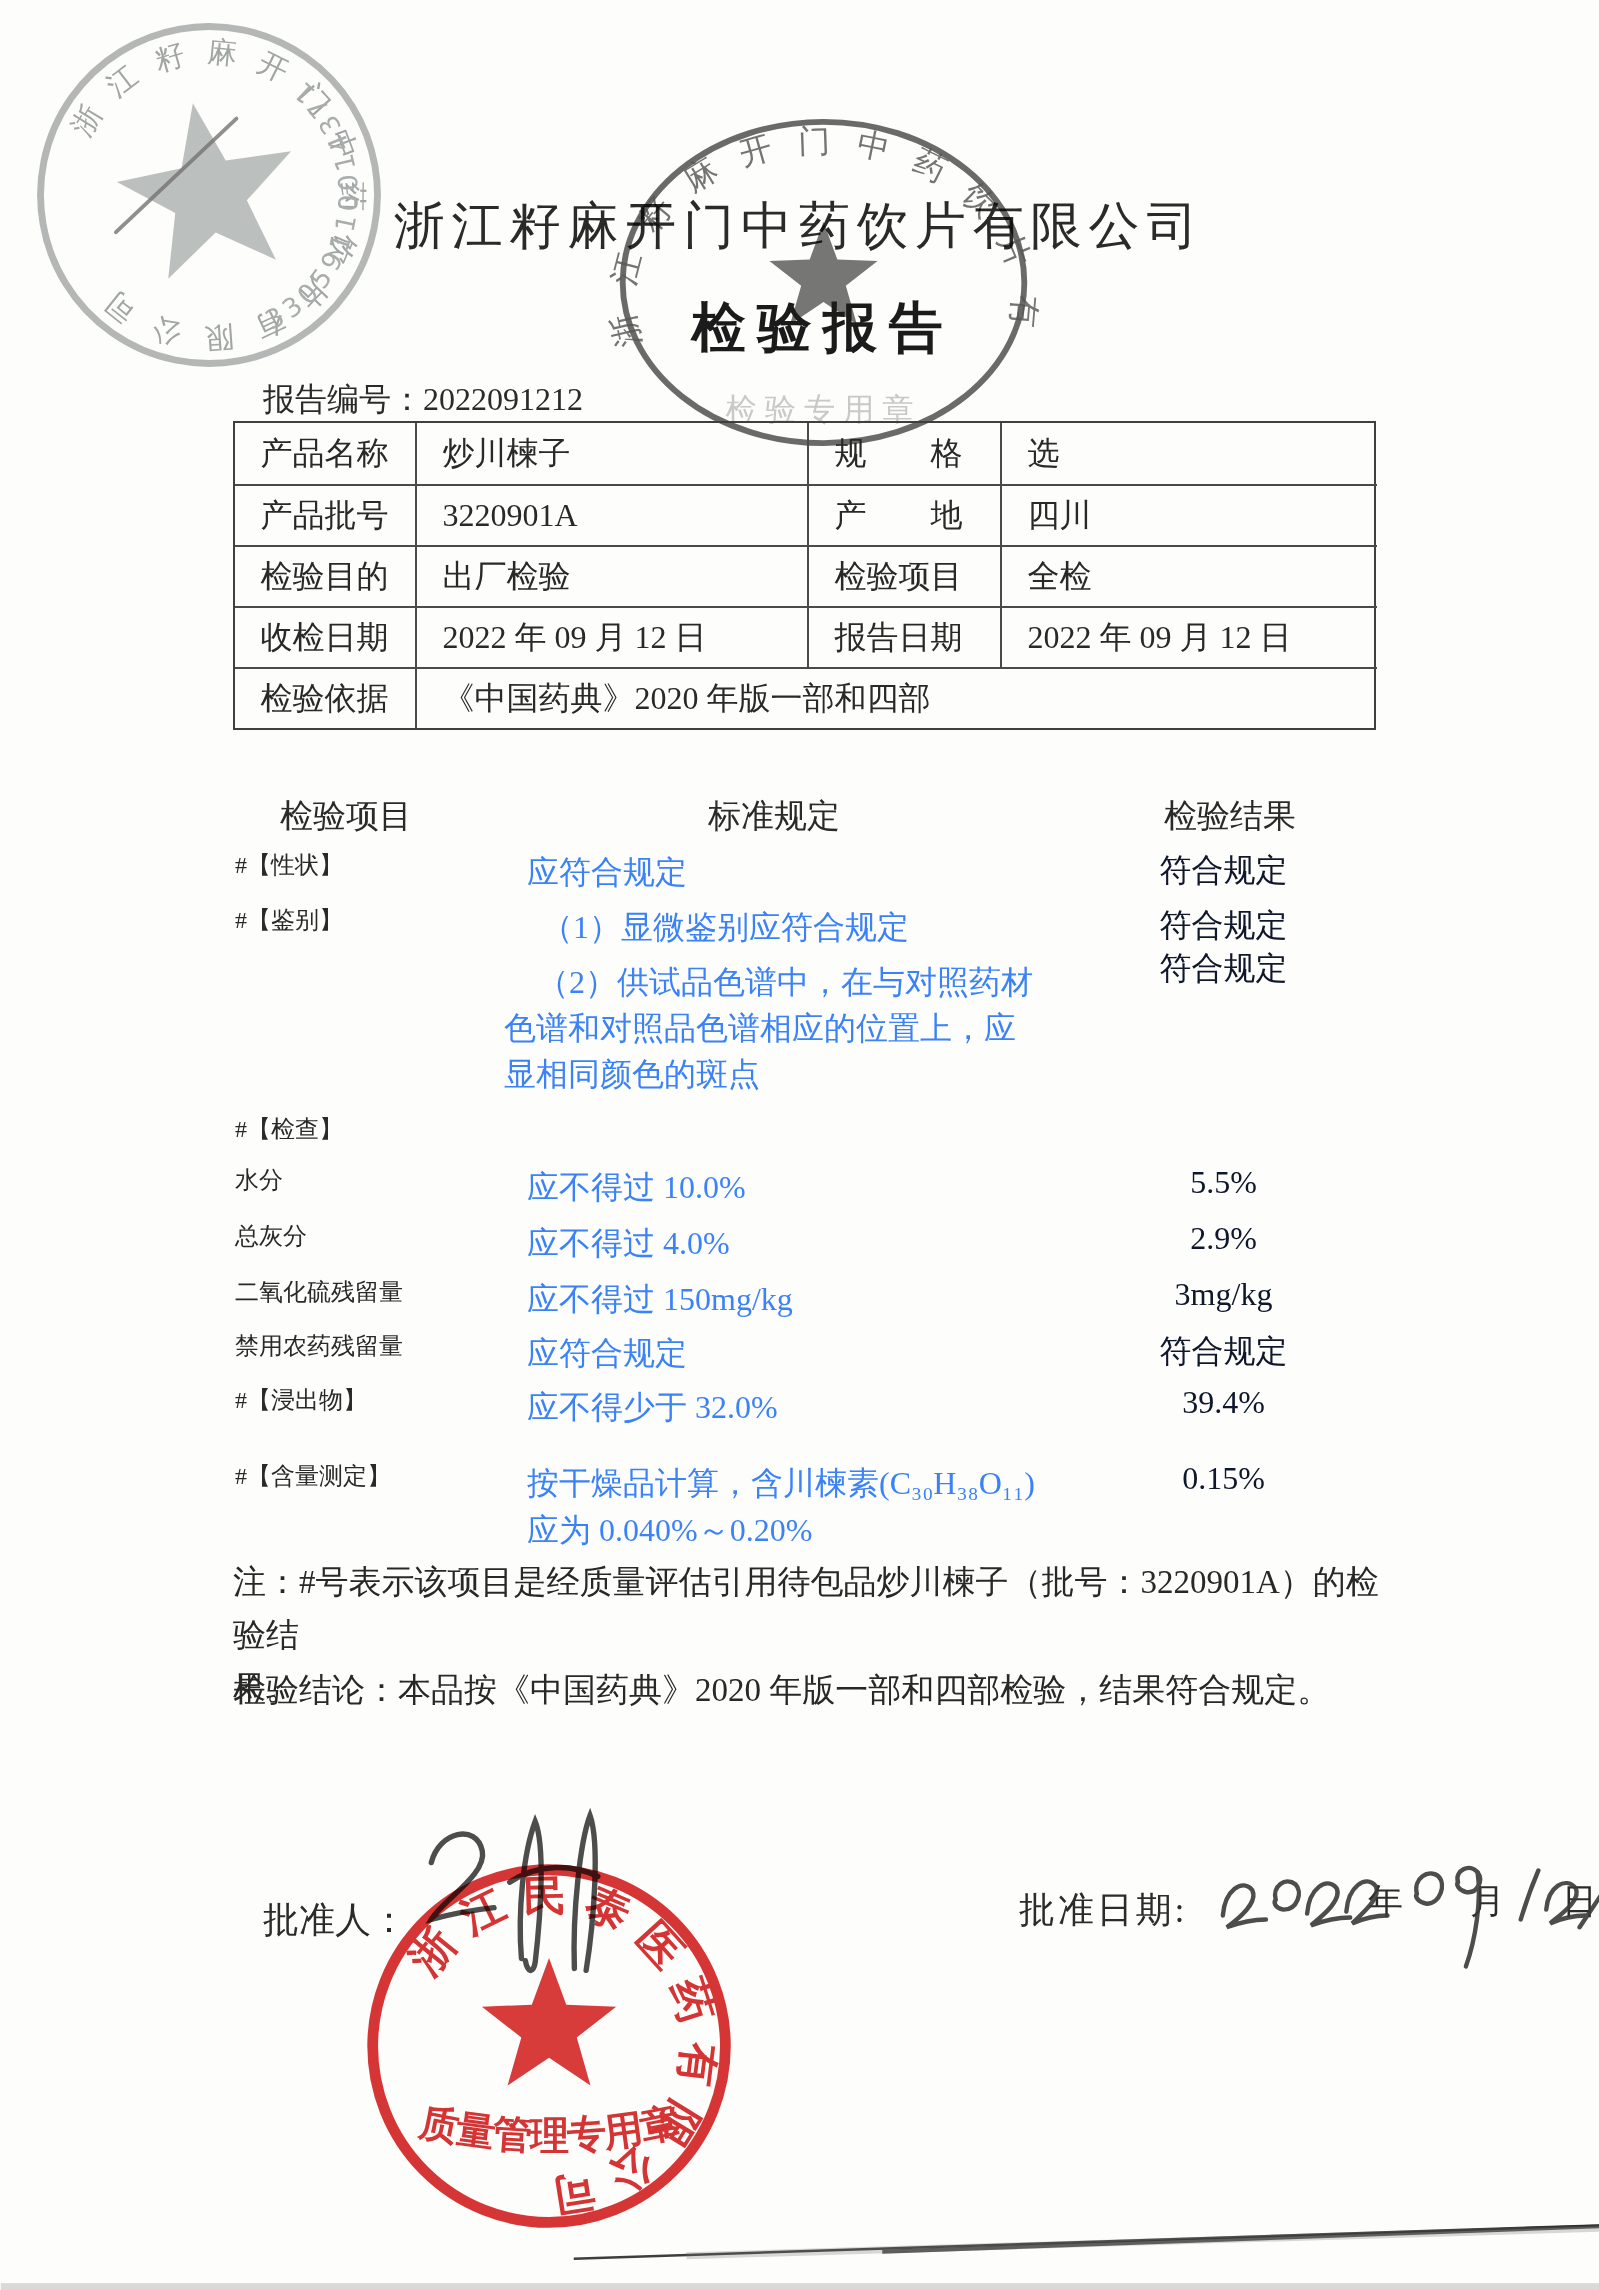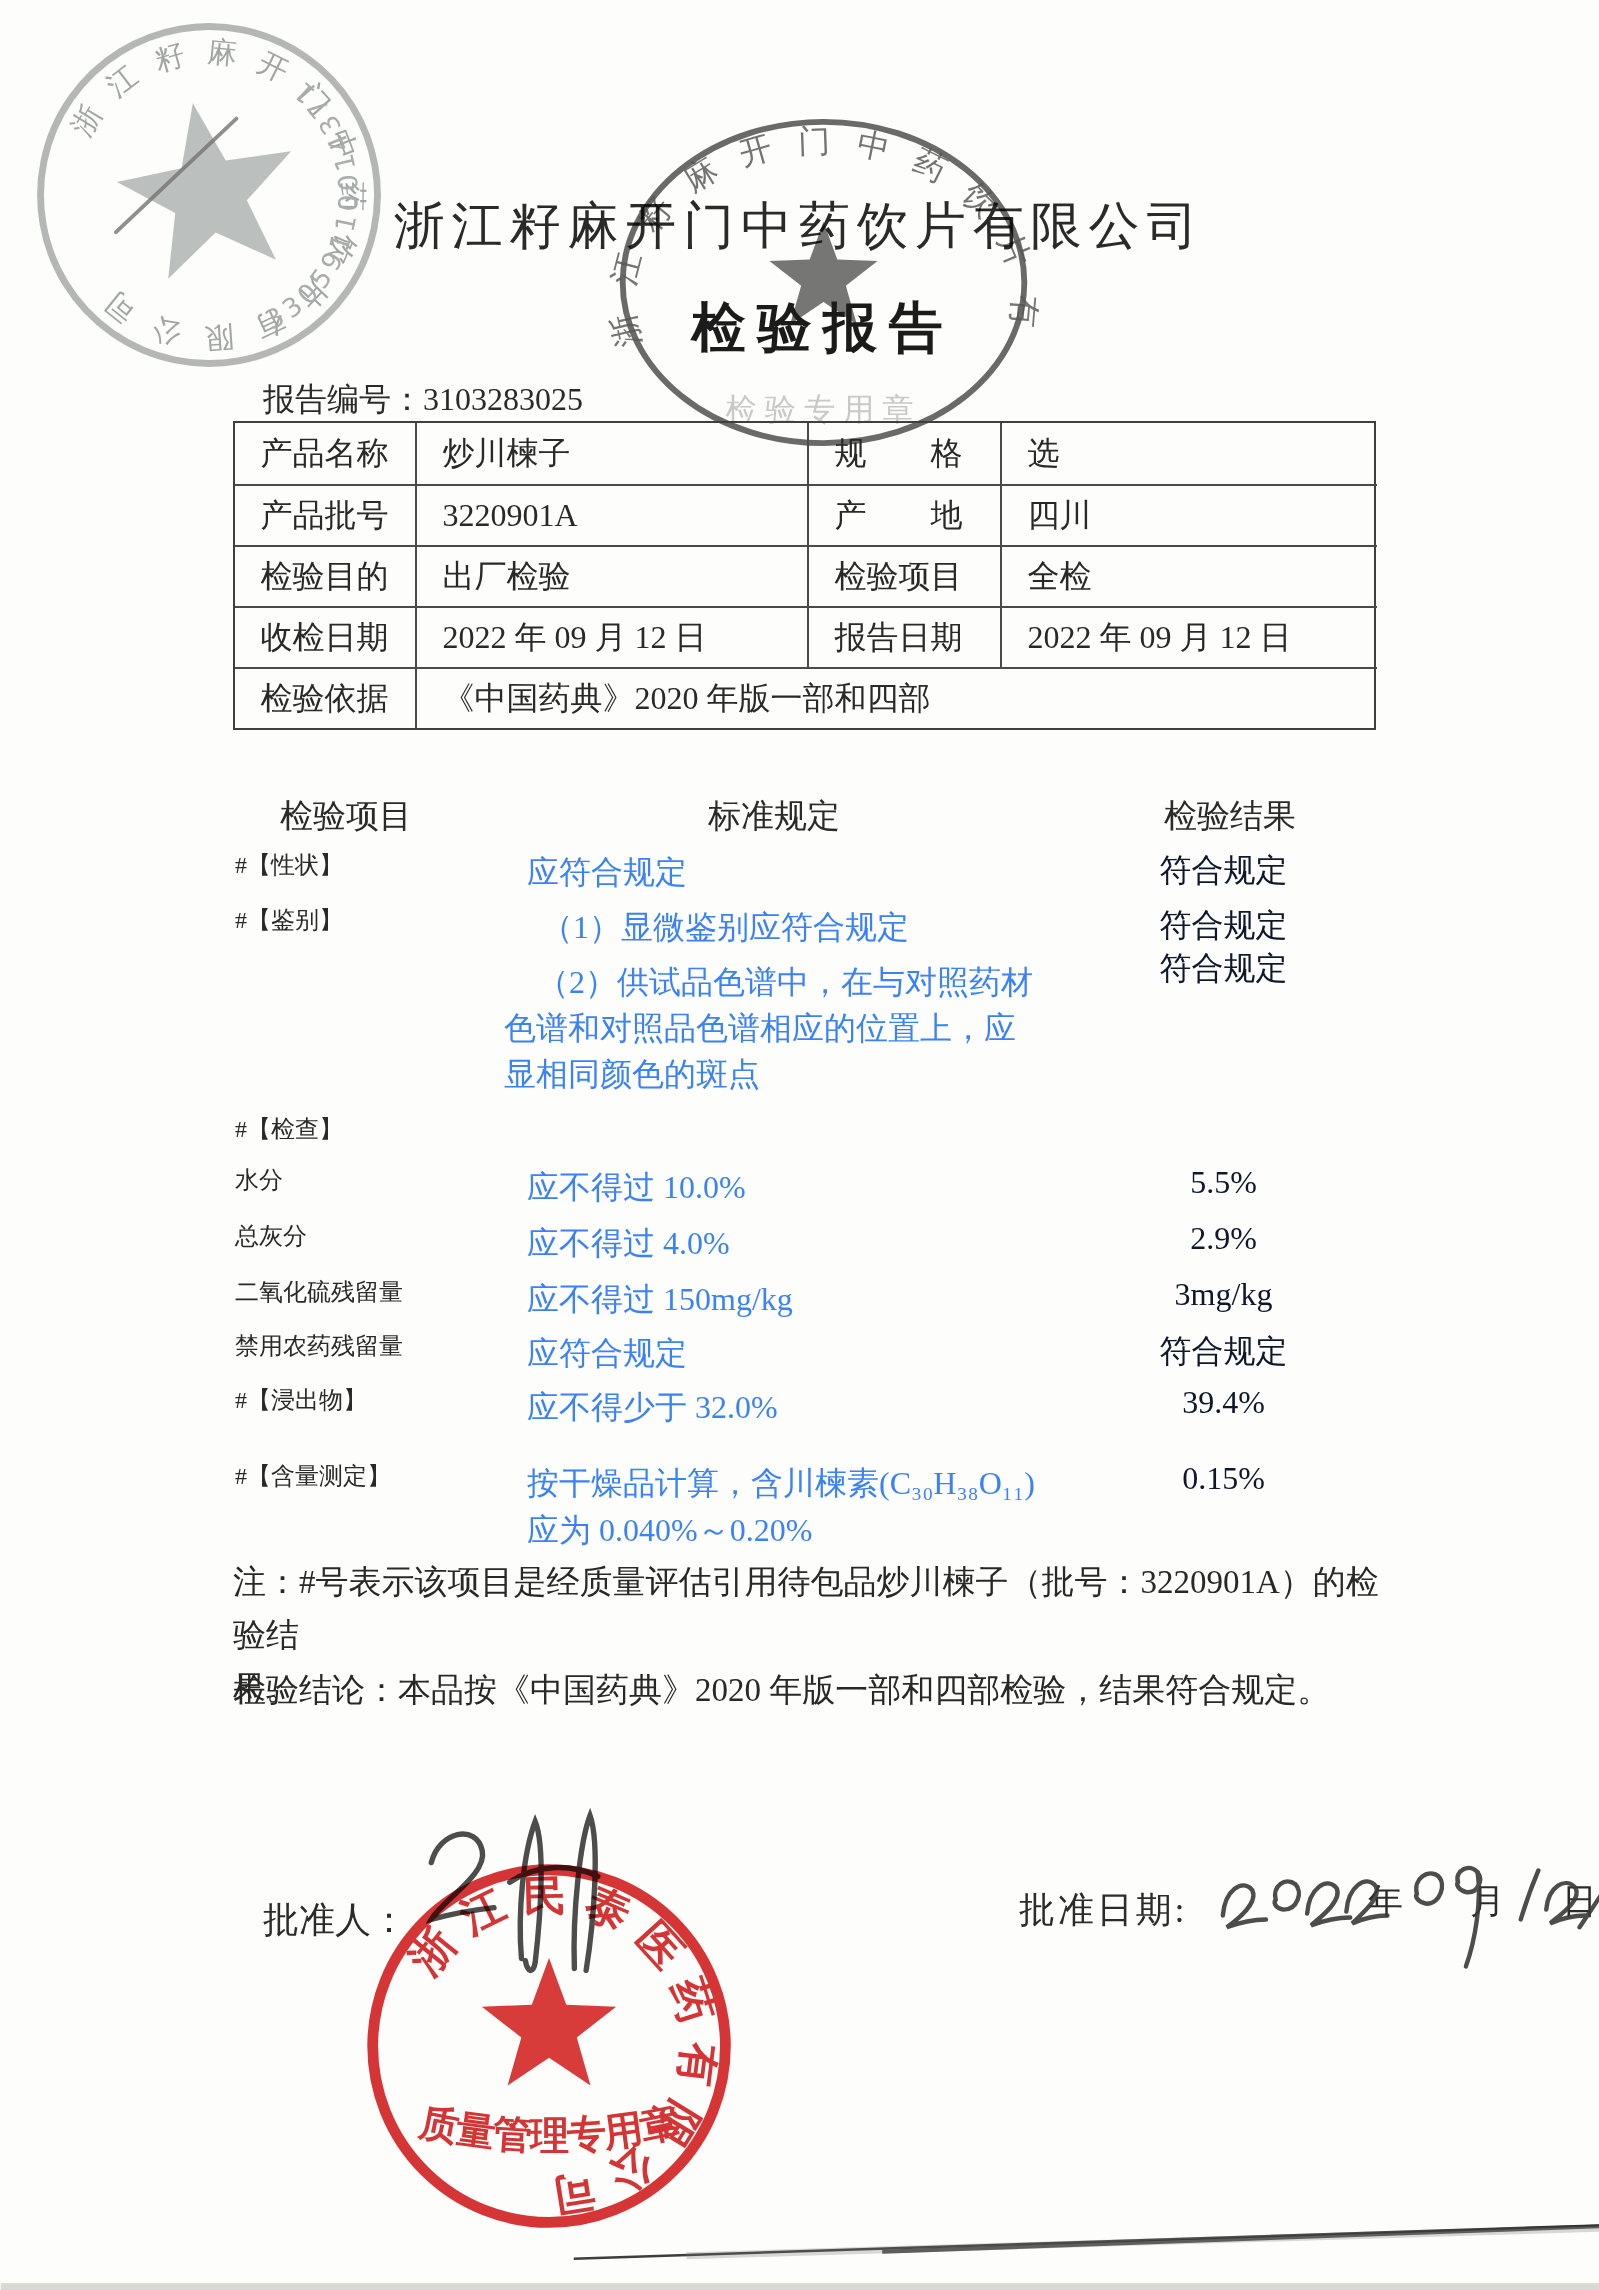--- a/index.html
+++ b/index.html
@@ -91,21 +91,21 @@
       <text font-size="33" fill="#3f3f3f" opacity="0.82" font-family="Liberation Serif, serif">
         <textPath href="#ovalRing" textLength="790" lengthAdjust="spacing">浙江籽麻开门中药饮片有限公司</textPath>
       </text>
       <text x="0" y="140" text-anchor="middle" font-size="32" letter-spacing="8" fill="#444" opacity="0.32">检验专用章</text>
     </g>
   </svg>
 
   <div class="abs doc-title">检验报告</div>
 
   <div class="abs report-no">
-    <span>报告编号：</span><span>3103283025</span>
+    <span>报告编号：</span><span>2022091212</span>
   </div>
 
   <div class="abs info-table">
     <div class="cell first-row first-col">产品名称</div>
     <div class="cell first-row">炒川楝子</div>
     <div class="cell first-row">规　　格</div>
     <div class="cell first-row">选</div>
 
     <div class="cell first-col">产品批号</div>
     <div class="cell">3220901A</div>

